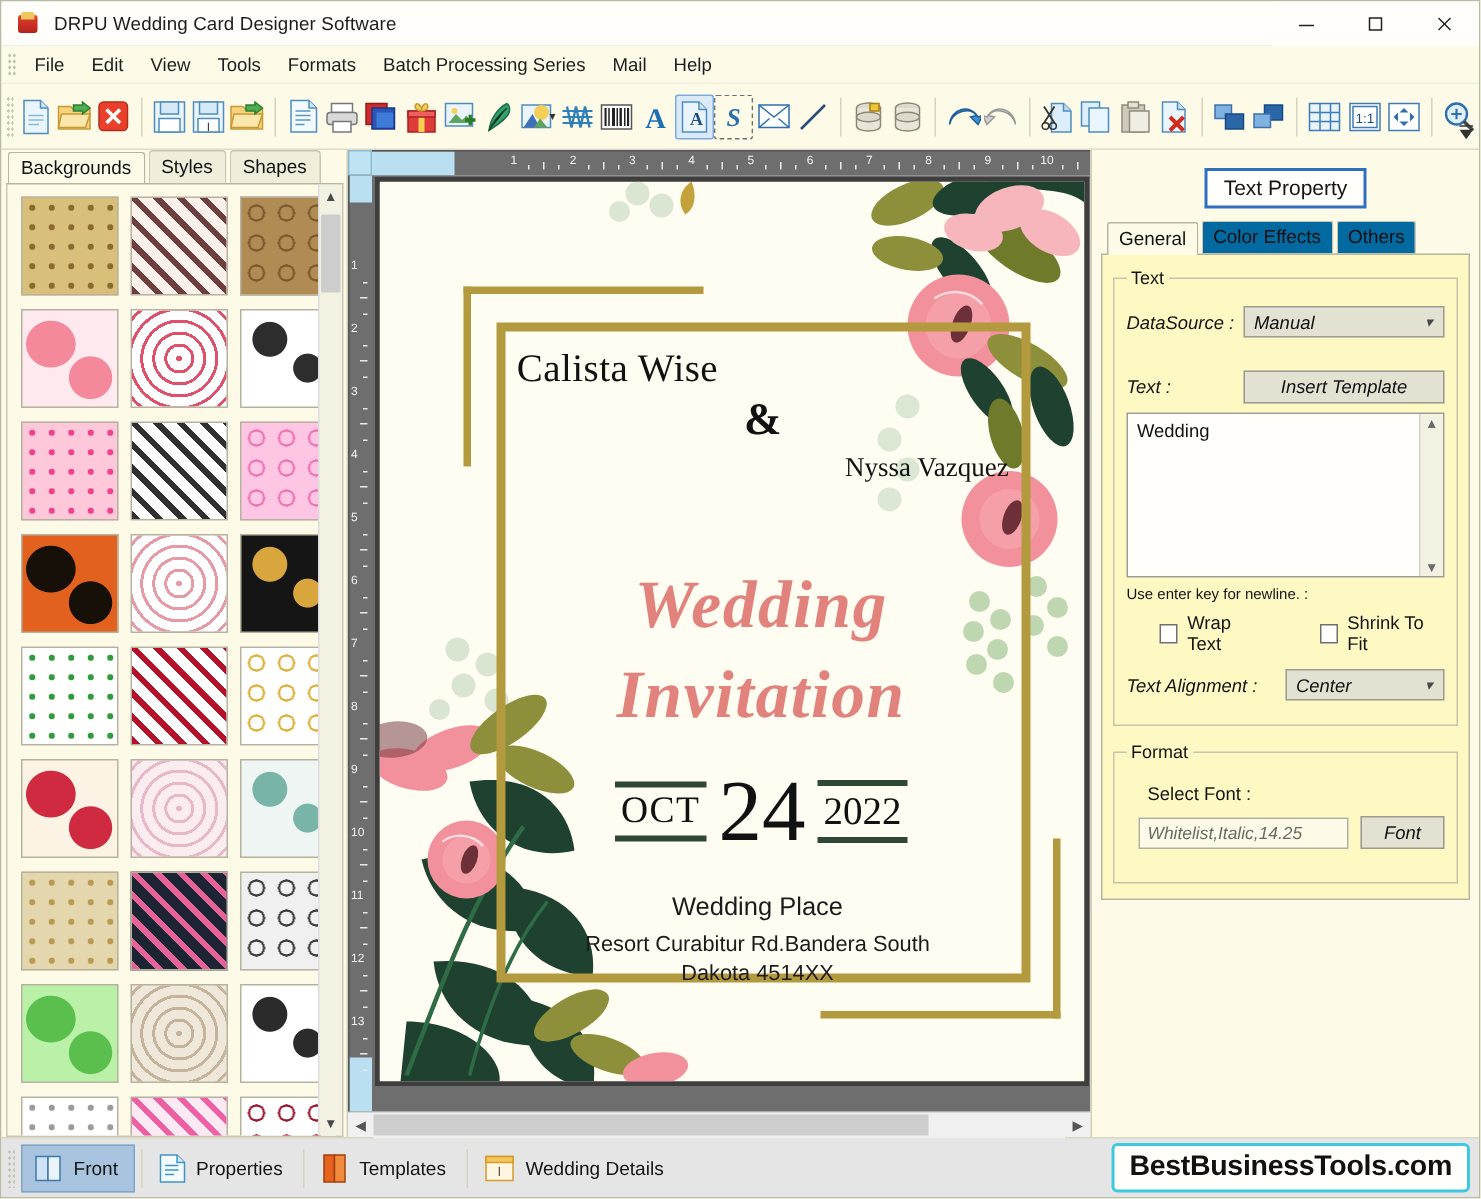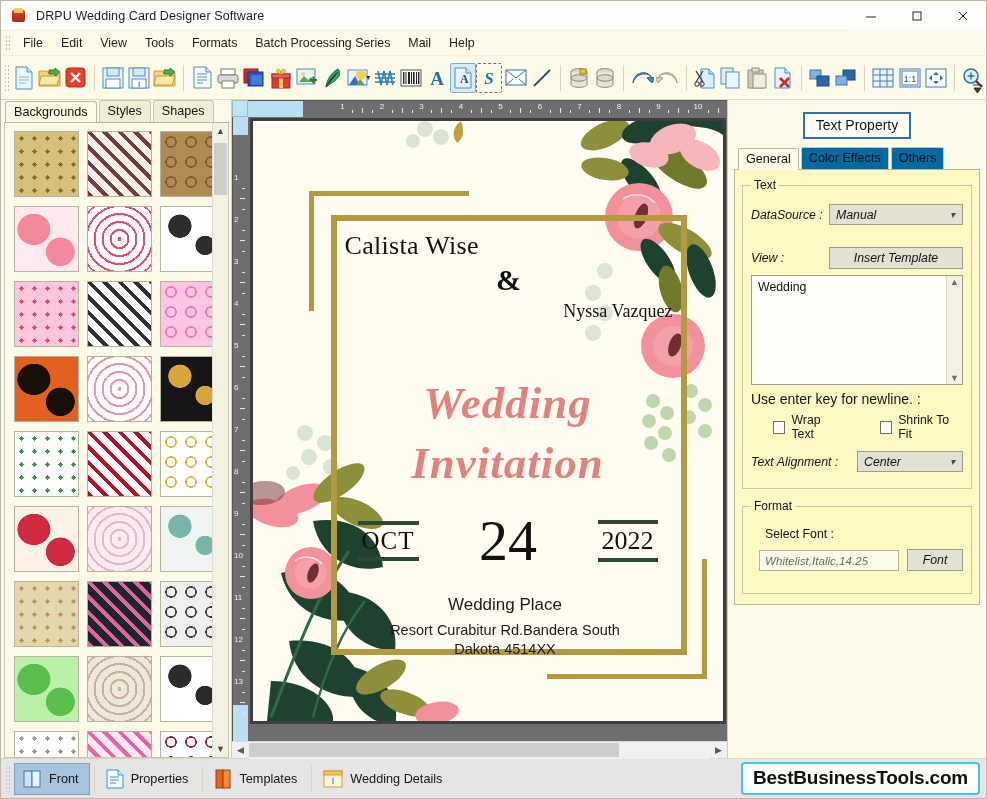--- a/index.html
+++ b/index.html
@@ -202,21 +202,21 @@
   .amp { font-family:"Liberation Serif", serif; font-size:30px; color:#111; text-align:center; font-weight:bold; margin-top:2px;}
   .name2 { font-family:"Liberation Serif", serif; font-size:18px; color:#111; text-align:right; margin-top:4px;}
   .bigtitle {
     position:absolute; left:80px; right:40px; top:252px;
     font-family:"Liberation Serif", serif; font-style:italic; font-weight:bold;
     color:#e1837c; font-size:45px; line-height:60px; text-align:center;
     letter-spacing:1px;
   }
   .dateblock {
     position:absolute; left:105px; right:65px; top:392px;
-    display:flex; align-items:center; justify-content:space-between; gap:16px;
+    display:flex; align-items:center; justify-content:center; gap:6px;
   }
   .dcol { display:flex; flex-direction:column; align-items:center; }
   .dline { height:4px; background:#2f4833; width:100%; }
   .dmon { font-family:"Liberation Serif",serif; font-size:25px; letter-spacing:1px; color:#111; padding:2px 4px;}
   .dday { font-family:"Liberation Serif",serif; font-size:58px; line-height:56px; color:#111; padding:0 2px; font-weight:400;}
   .dyr  { font-family:"Liberation Serif",serif; font-size:26px; color:#111; padding:2px 4px;}
   .place {
     position:absolute; left:90px; right:55px; top:474px; text-align:center;
     font-family:"Liberation Sans", sans-serif; color:#1b1b1b;
   }
@@ -277,21 +277,21 @@
   .wtextarea {
     border:1px solid #9d9d90; background:#fffefa; height:110px;
     position:relative; font-size:12.3px; color:#111; padding:4px 6px;
   }
   .wtextarea .vsb {
     position:absolute; right:0; top:0; bottom:0; width:16px; background:#f3f1e2;
     border-left:1px solid #d6d4c4; display:flex; flex-direction:column; justify-content:space-between;
     align-items:center;
   }
   .wtextarea .vsb span { font-size:9px; color:#6b6b6b; padding:1px 0; }
-  .hint { font-size:14px; margin:6px 0 2px; color:#141414; }
+  .hint { font-size:10px; margin:6px 0 2px; color:#141414; }
   .checks { display:flex; align-items:center; margin:6px 0 10px; padding-left:22px; gap:36px;}
   .chk { display:flex; align-items:center; gap:6px; font-size:12.3px; color:#141414;}
   .chkbox { width:13px;height:13px;border:1px solid #6f6f6f; background:#fffefa; }
   .wfield {
     border:1px solid #b0b0a3; background:#fdfbe8; height:21px;
     display:flex; align-items:center; padding:0 5px; font-size:11.6px; color:#6a6a62;
   }
 
   
   .statusbar {
@@ -944,21 +944,21 @@
 
           <div class="frow">
             <div class="flabel" style="width:78px">DataSource :</div>
             <div class="wselect" style="flex:1">
               <span>Manual</span>
               <span class="chev">▾</span>
             </div>
           </div>
 
           <div class="frow" style="margin-top:22px">
-            <div class="flabel" style="width:78px">View :</div>
+            <div class="flabel" style="width:78px">Text :</div>
             <div class="wbtn" style="flex:1">Insert Template</div>
           </div>
 
           <div class="wtextarea">
             <span>Wedding</span>
             <div class="vsb">
               <span>▲</span>
               <span>▼</span>
             </div>
           </div>

